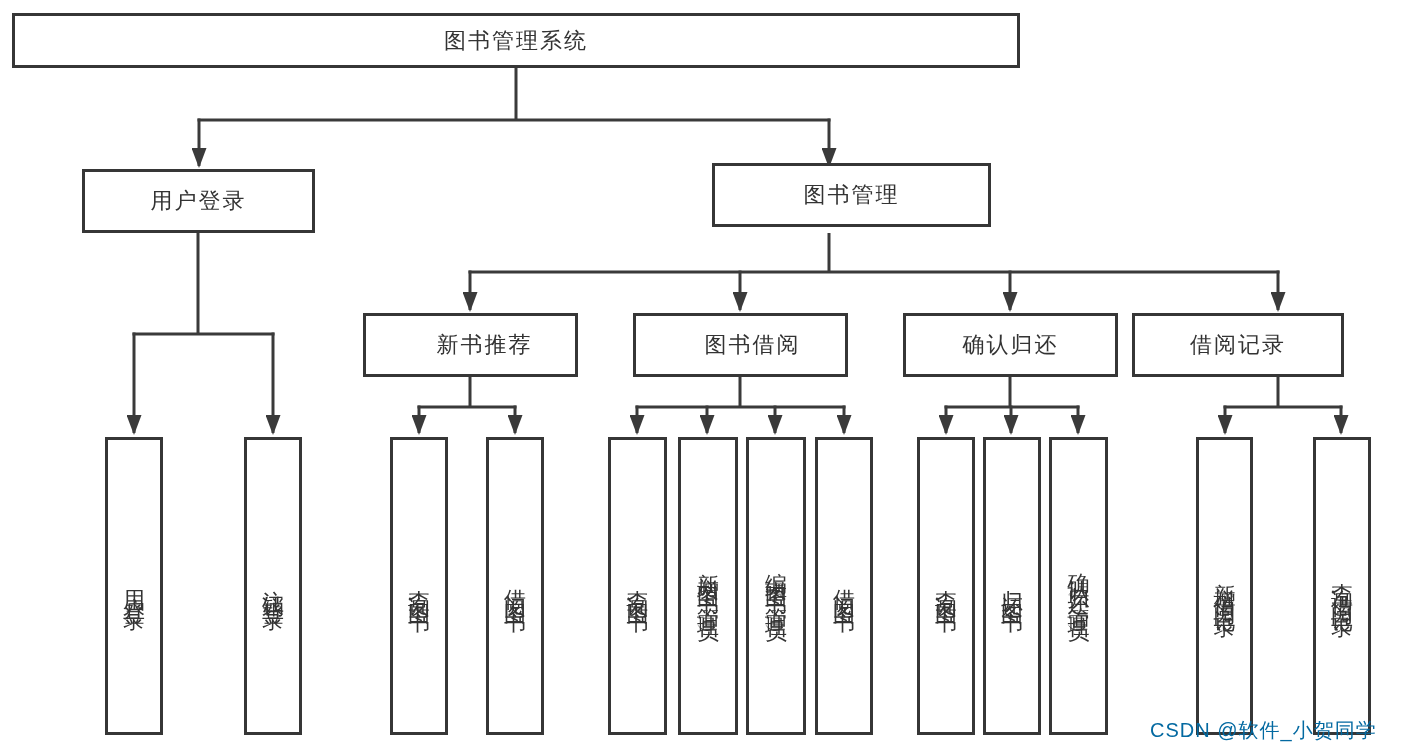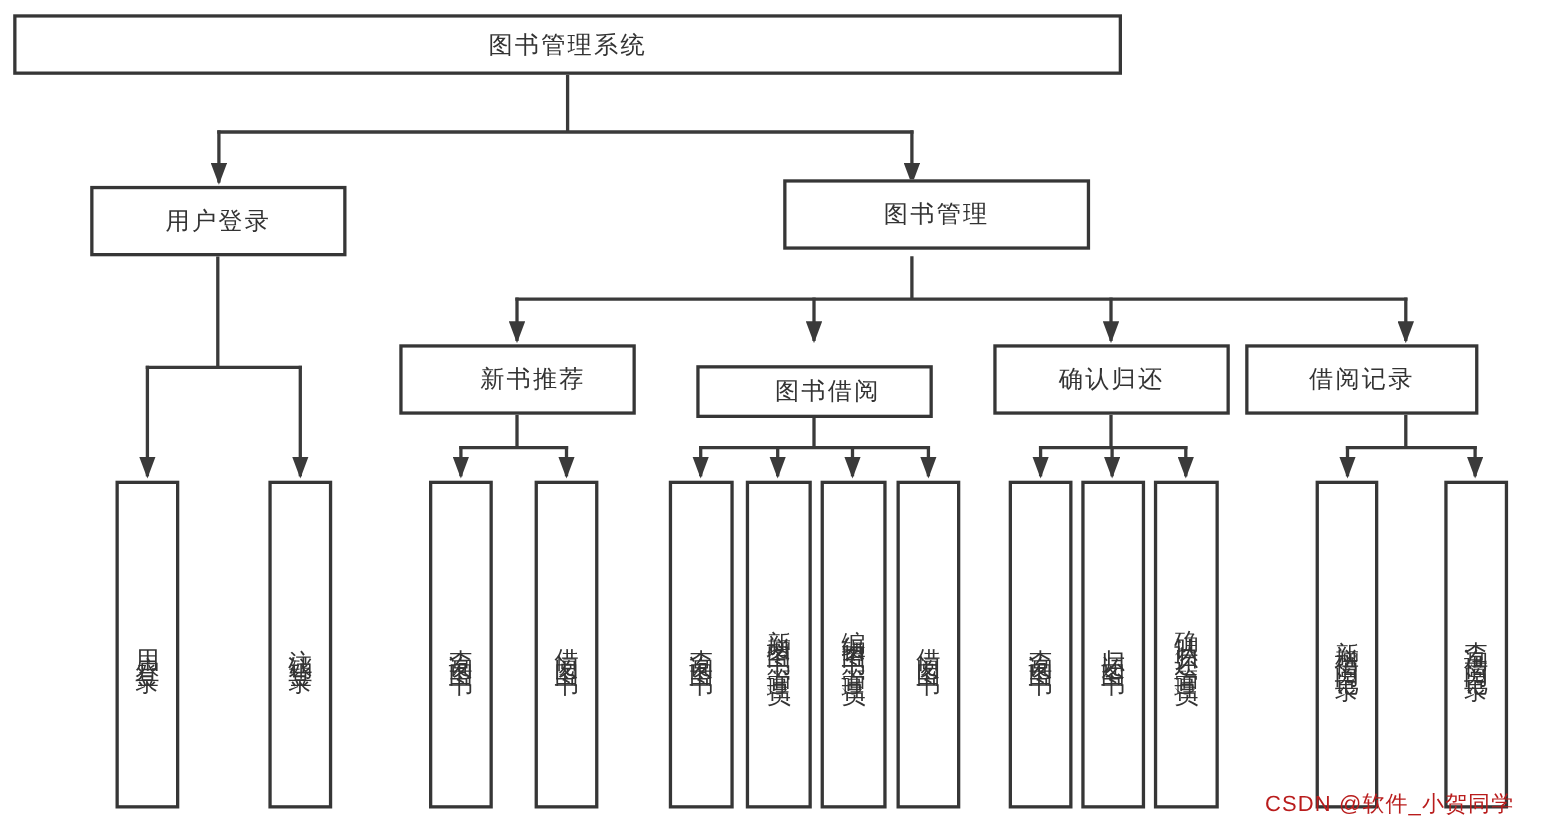--- a/index.html
+++ b/index.html
@@ -37,21 +37,21 @@
     line-height: 1;
     font-size: 22px;
   }
   
   .b-root    { left: 12px;  top: 13px;  width: 1008px; height: 55px; }
   
   .b-login   { left: 82px;  top: 169px; width: 233px; height: 64px; }
   .b-mgmt    { left: 712px; top: 163px; width: 279px; height: 64px; }
   
   .b-newbook { left: 363px;  top: 313px; width: 215px; height: 64px; padding-left: 28px; }
-  .b-borrow  { left: 633px;  top: 332px; width: 215px; height: 48px; padding-left: 24px; }
+  .b-borrow  { left: 633px;  top: 313px; width: 215px; height: 64px; padding-left: 24px; }
   .b-current { left: 903px;  top: 313px; width: 215px; height: 64px; }
   .b-records { left: 1132px; top: 313px; width: 212px; height: 64px; }
   
   .b-a1 { left: 105px;  top: 437px; width: 58px; height: 298px; }
   .b-a2 { left: 244px;  top: 437px; width: 58px; height: 298px; }
   .b-b1 { left: 390px;  top: 437px; width: 58px; height: 298px; }
   .b-b2 { left: 486px;  top: 437px; width: 58px; height: 298px; }
   .b-c1 { left: 608px;  top: 437px; width: 59px; height: 298px; }
   .b-c2 { left: 678px;  top: 437px; width: 60px; height: 298px; }
   .b-c3 { left: 746px;  top: 437px; width: 60px; height: 298px; }
@@ -59,21 +59,21 @@
   .b-d1 { left: 917px;  top: 437px; width: 58px; height: 298px; }
   .b-d2 { left: 983px;  top: 437px; width: 58px; height: 298px; }
   .b-d3 { left: 1049px; top: 437px; width: 59px; height: 298px; }
   .b-e1 { left: 1196px; top: 437px; width: 57px; height: 298px; }
   .b-e2 { left: 1313px; top: 437px; width: 58px; height: 298px; }
   .watermark {
     position: absolute;
     left: 1150px;
     top: 717px;
     font-size: 20px;
-    color: #b91c1c;
+    color: #0369a1;
     letter-spacing: 1px;
     z-index: 5;
     white-space: nowrap;
   }
 </style>
 </head>
 <body>
 
 <div id="stage">
 

